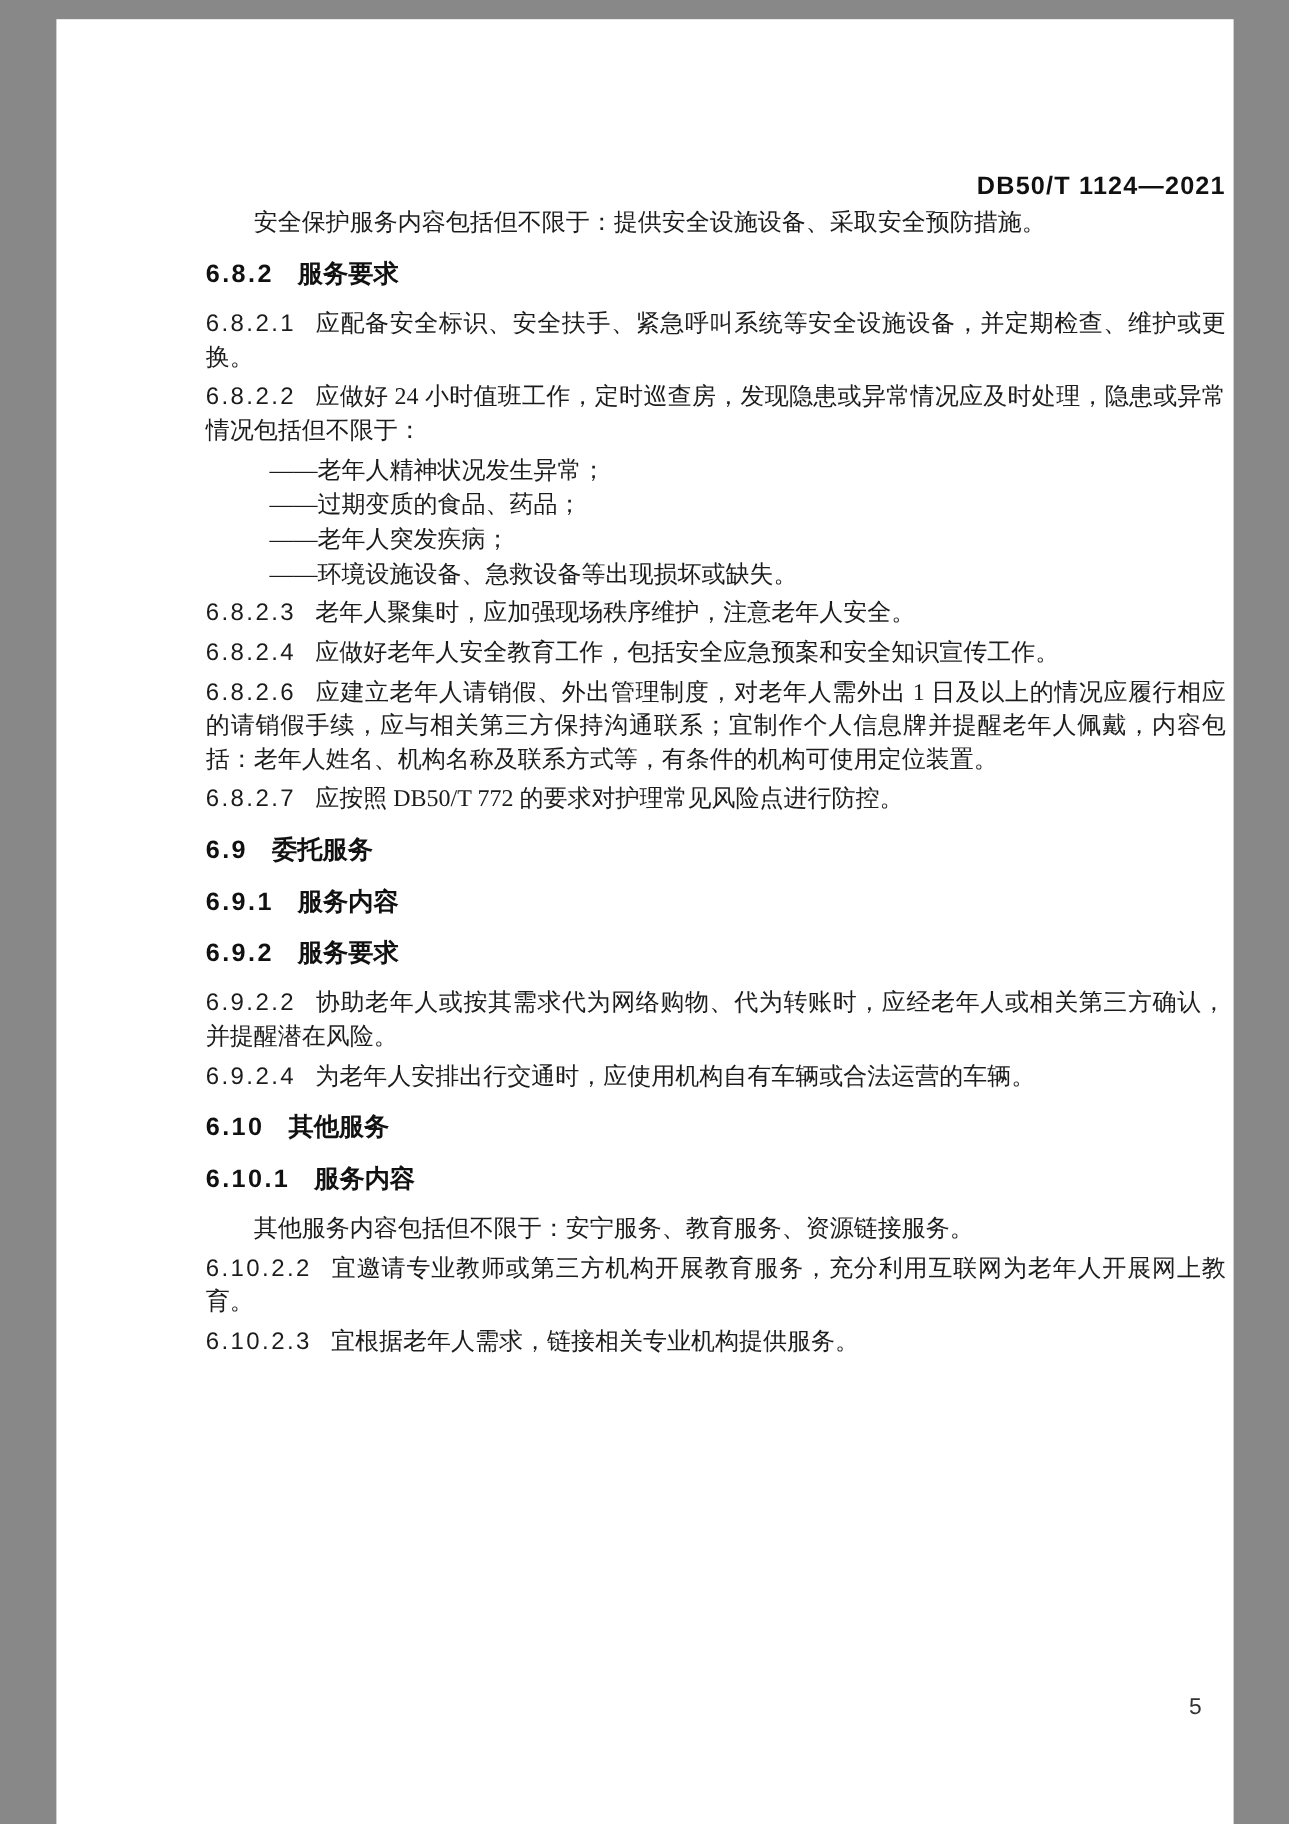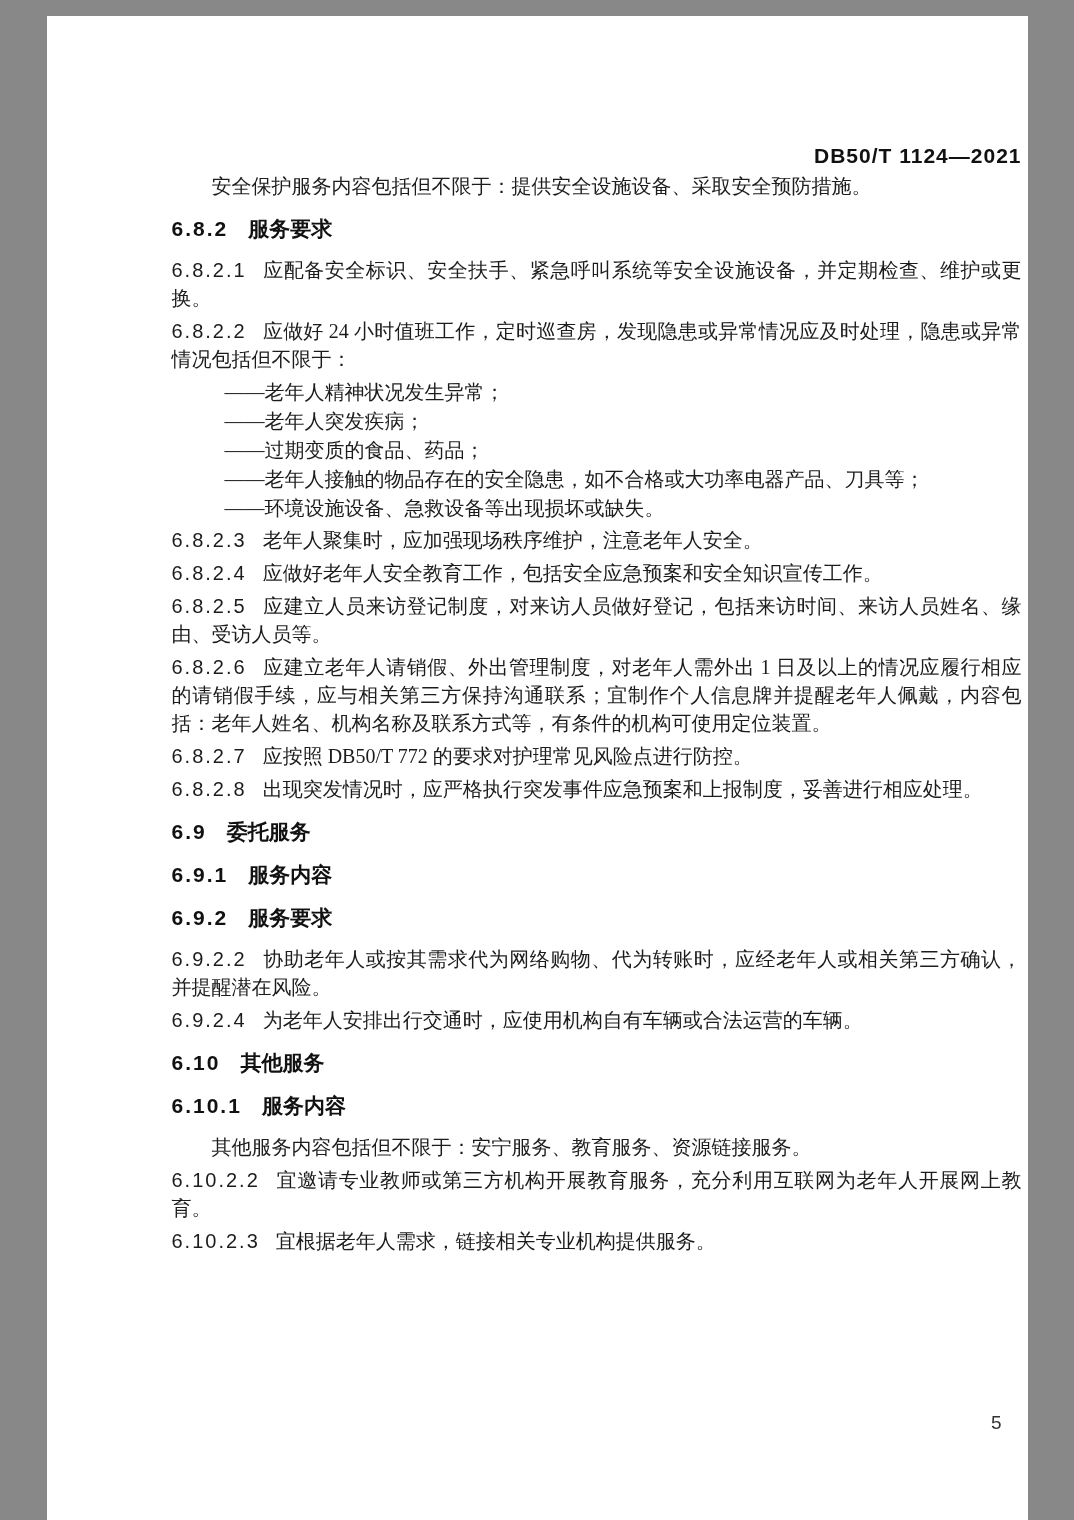--- a/index.html
+++ b/index.html
@@ -89,36 +89,33 @@
 
     <p class="para">安全保护服务内容包括但不限于：提供安全设施设备、采取安全预防措施。</p>
 
     <p class="h3"><span class="num">6.8.2</span><span>服务要求</span></p>
 
     <p class="clause"><span class="num">6.8.2.1</span><span>应配备安全标识、安全扶手、紧急呼叫系统等安全设施设备，并定期检查、维护或更换。</span></p>
 
     <p class="clause"><span class="num">6.8.2.2</span><span>应做好 24 小时值班工作，定时巡查房，发现隐患或异常情况应及时处理，隐患或异常情况包括但不限于：</span></p>
 
     <p class="dash">——老年人精神状况发生异常；</p>
+    <p class="dash">——过期变质的食品、药品；</p>
     <p class="dash">——老年人突发疾病；</p>
-    <p class="dash">——过期变质的食品、药品；</p>
-    <p class="dash">——老年人接触的物品存在的安全隐患，如不合格或大功率电器产品、刀具等；</p>
     <p class="dash">——环境设施设备、急救设备等出现损坏或缺失。</p>
 
     <p class="clause"><span class="num">6.8.2.3</span><span>老年人聚集时，应加强现场秩序维护，注意老年人安全。</span></p>
 
     <p class="clause"><span class="num">6.8.2.4</span><span>应做好老年人安全教育工作，包括安全应急预案和安全知识宣传工作。</span></p>
 
-    <p class="clause"><span class="num">6.8.2.5</span><span>应建立人员来访登记制度，对来访人员做好登记，包括来访时间、来访人员姓名、缘由、受访人员等。</span></p>
 
     <p class="clause"><span class="num">6.8.2.6</span><span>应建立老年人请销假、外出管理制度，对老年人需外出 1 日及以上的情况应履行相应的请销假手续，应与相关第三方保持沟通联系；宜制作个人信息牌并提醒老年人佩戴，内容包括：老年人姓名、机构名称及联系方式等，有条件的机构可使用定位装置。</span></p>
 
     <p class="clause"><span class="num">6.8.2.7</span><span>应按照 DB50/T 772 的要求对护理常见风险点进行防控。</span></p>
 
-    <p class="clause"><span class="num">6.8.2.8</span><span>出现突发情况时，应严格执行突发事件应急预案和上报制度，妥善进行相应处理。</span></p>
 
     <p class="h2"><span class="num">6.9</span><span>委托服务</span></p>
 
     <p class="h3"><span class="num">6.9.1</span><span>服务内容</span></p>
 
 
     <p class="h3"><span class="num">6.9.2</span><span>服务要求</span></p>
 
 
     <p class="clause"><span class="num">6.9.2.2</span><span>协助老年人或按其需求代为网络购物、代为转账时，应经老年人或相关第三方确认，并提醒潜在风险。</span></p>

